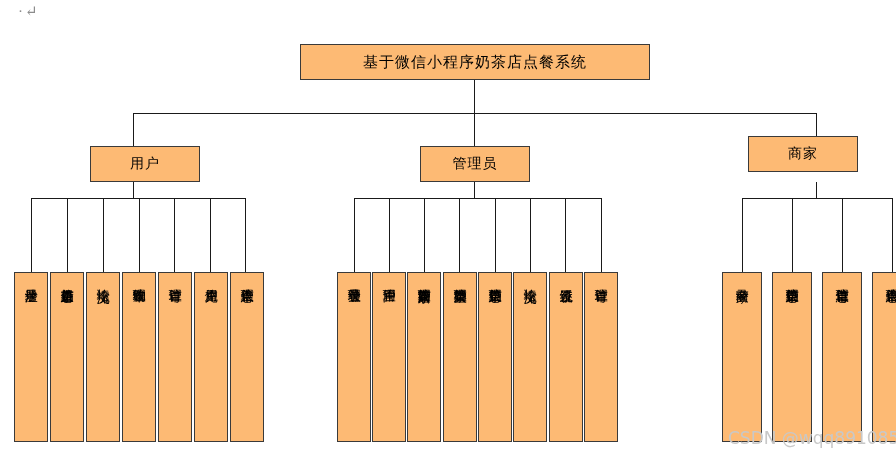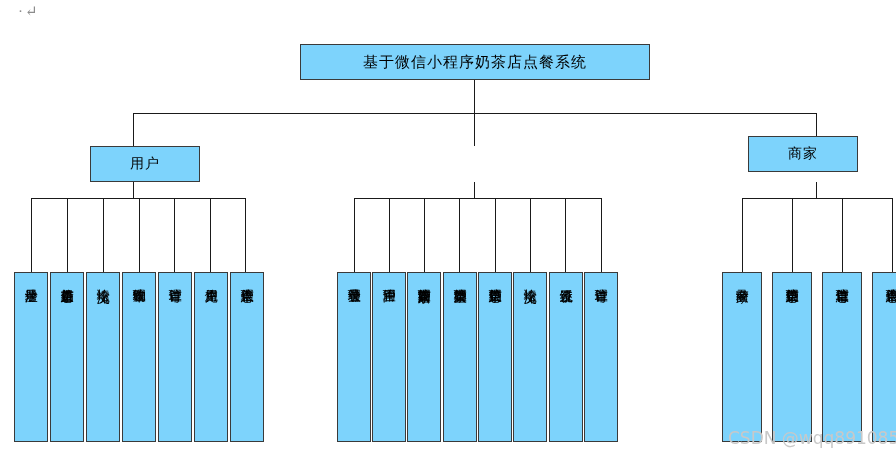--- a/index.html
+++ b/index.html
@@ -29,21 +29,21 @@
     color: #8c8c8c;
     letter-spacing: 2px;
     user-select: none;
   }
 
   
   .node {
     position: absolute;
     box-sizing: border-box;
     border: 1px solid #3a3a3a;
-    background: #7dd3fc;
+    background: #fdba74;
     display: flex;
     align-items: center;
     justify-content: center;
   }
   .node-label {
     display: block;
   }
 
   
   .node.root {
@@ -107,20 +107,23 @@
 
   <div class="line h" style="left:133px; top:113px; width:683px;"></div>
 
   <div class="line v" style="left:133px; top:113px; height:33px;"></div>
   <div class="line v" style="left:474px; top:113px; height:33px;"></div>
   <div class="line v" style="left:816px; top:113px; height:33px;"></div>
 
   <div class="node lvl2" style="left:90px; top:146px; width:110px; height:36px;">
     <span class="node-label">用户</span>
   </div>
+  <div class="node lvl2" style="left:420px; top:146px; width:110px; height:36px;">
+    <span class="node-label">管理员</span>
+  </div>
   <div class="node lvl2" style="left:748px; top:136px; width:110px; height:36px;">
     <span class="node-label">商家</span>
   </div>
 
   <div class="line v" style="left:133px; top:182px; height:16px;"></div>
   <div class="line v" style="left:474px; top:182px; height:16px;"></div>
   <div class="line v" style="left:816px; top:182px; height:16px;"></div>
 
   <div class="line h" style="left:31px; top:198px; width:214px;"></div>
 

